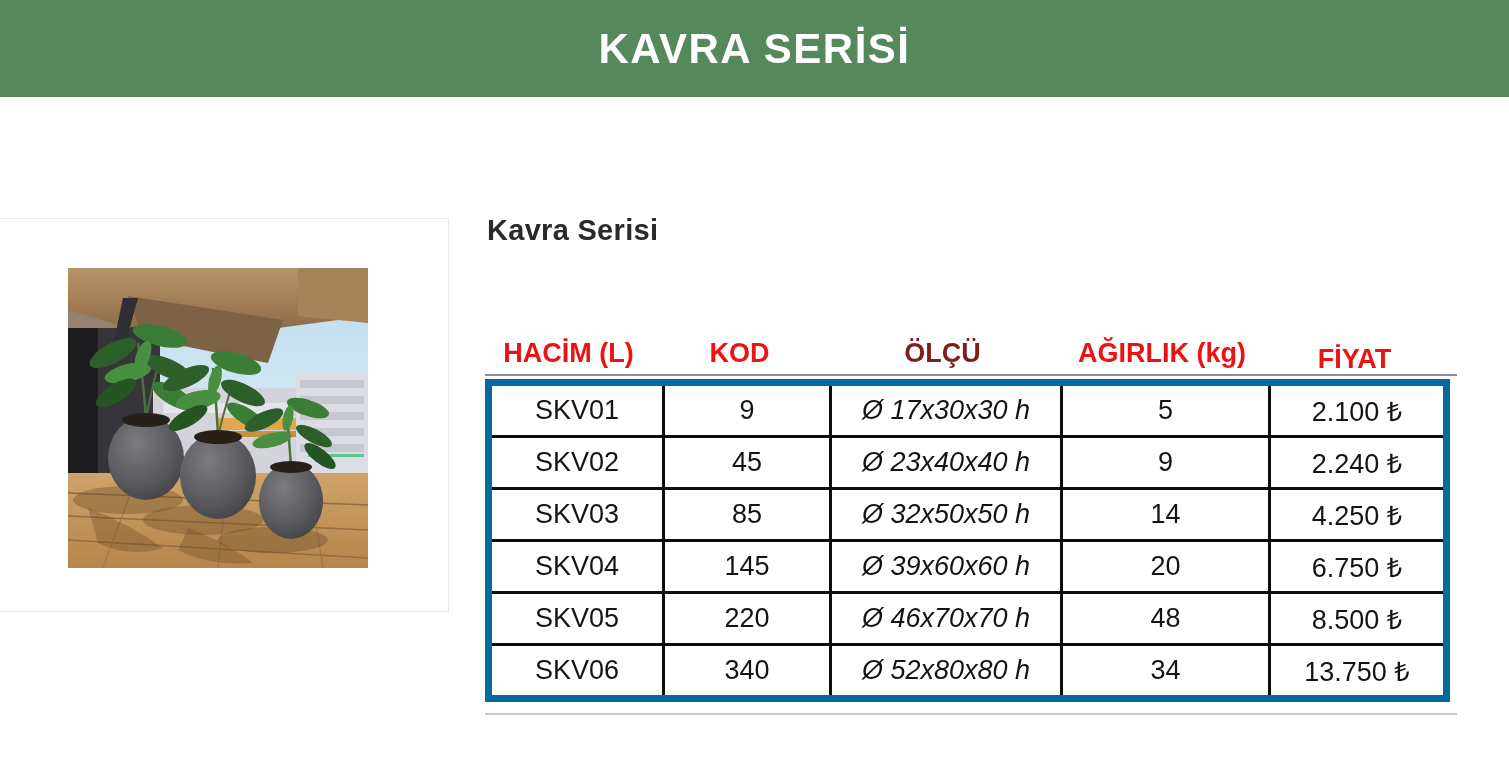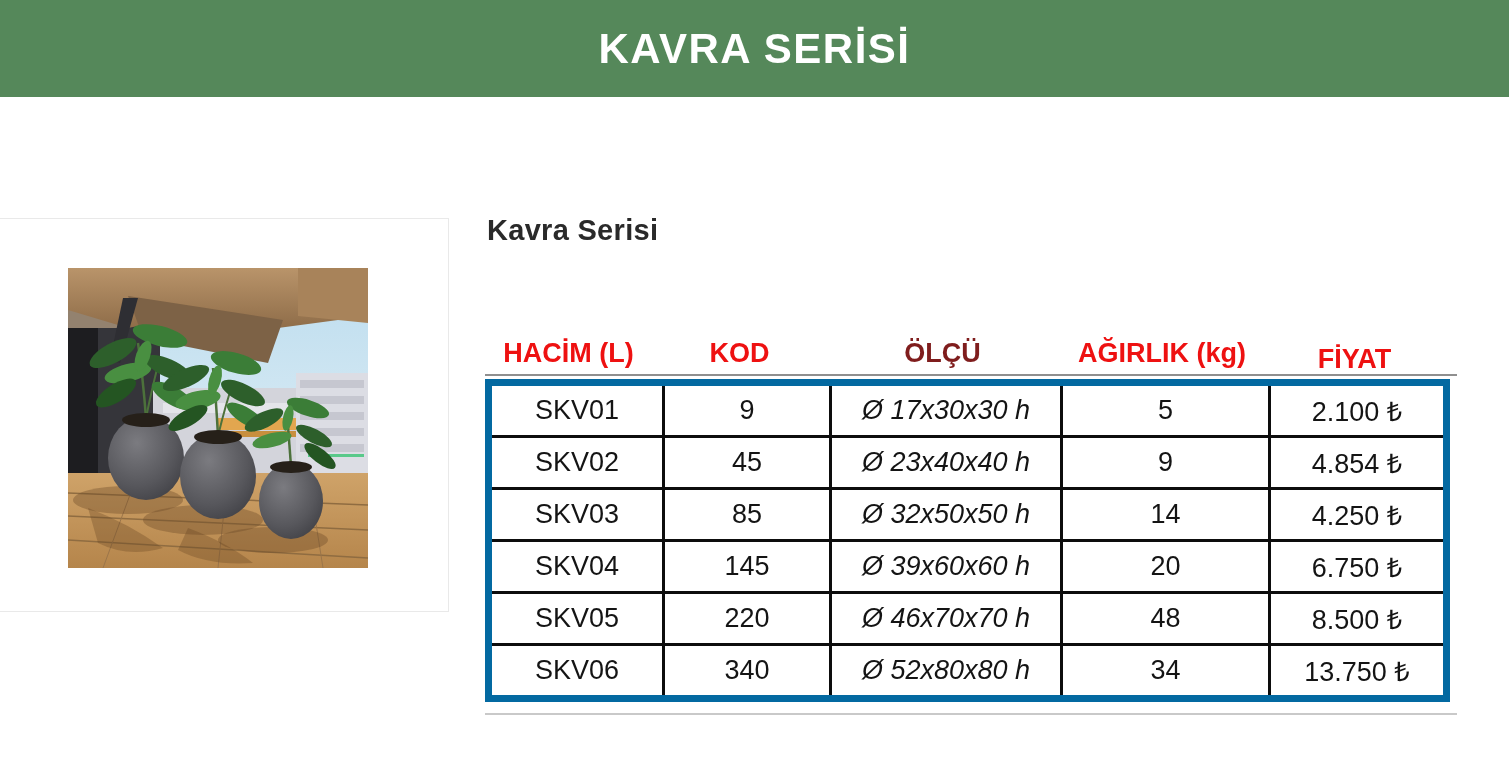--- a/index.html
+++ b/index.html
@@ -192,21 +192,21 @@
           <td>9</td>
           <td class="italic">Ø 17x30x30 h</td>
           <td>5</td>
           <td>2.100 ₺</td>
         </tr>
         <tr>
           <td>SKV02</td>
           <td>45</td>
           <td class="italic">Ø 23x40x40 h</td>
           <td>9</td>
-          <td>4.854 ₺</td>
+          <td>2.240 ₺</td>
         </tr>
         <tr>
           <td>SKV03</td>
           <td>85</td>
           <td class="italic">Ø 32x50x50 h</td>
           <td>14</td>
           <td>4.250 ₺</td>
         </tr>
         <tr>
           <td>SKV04</td>

